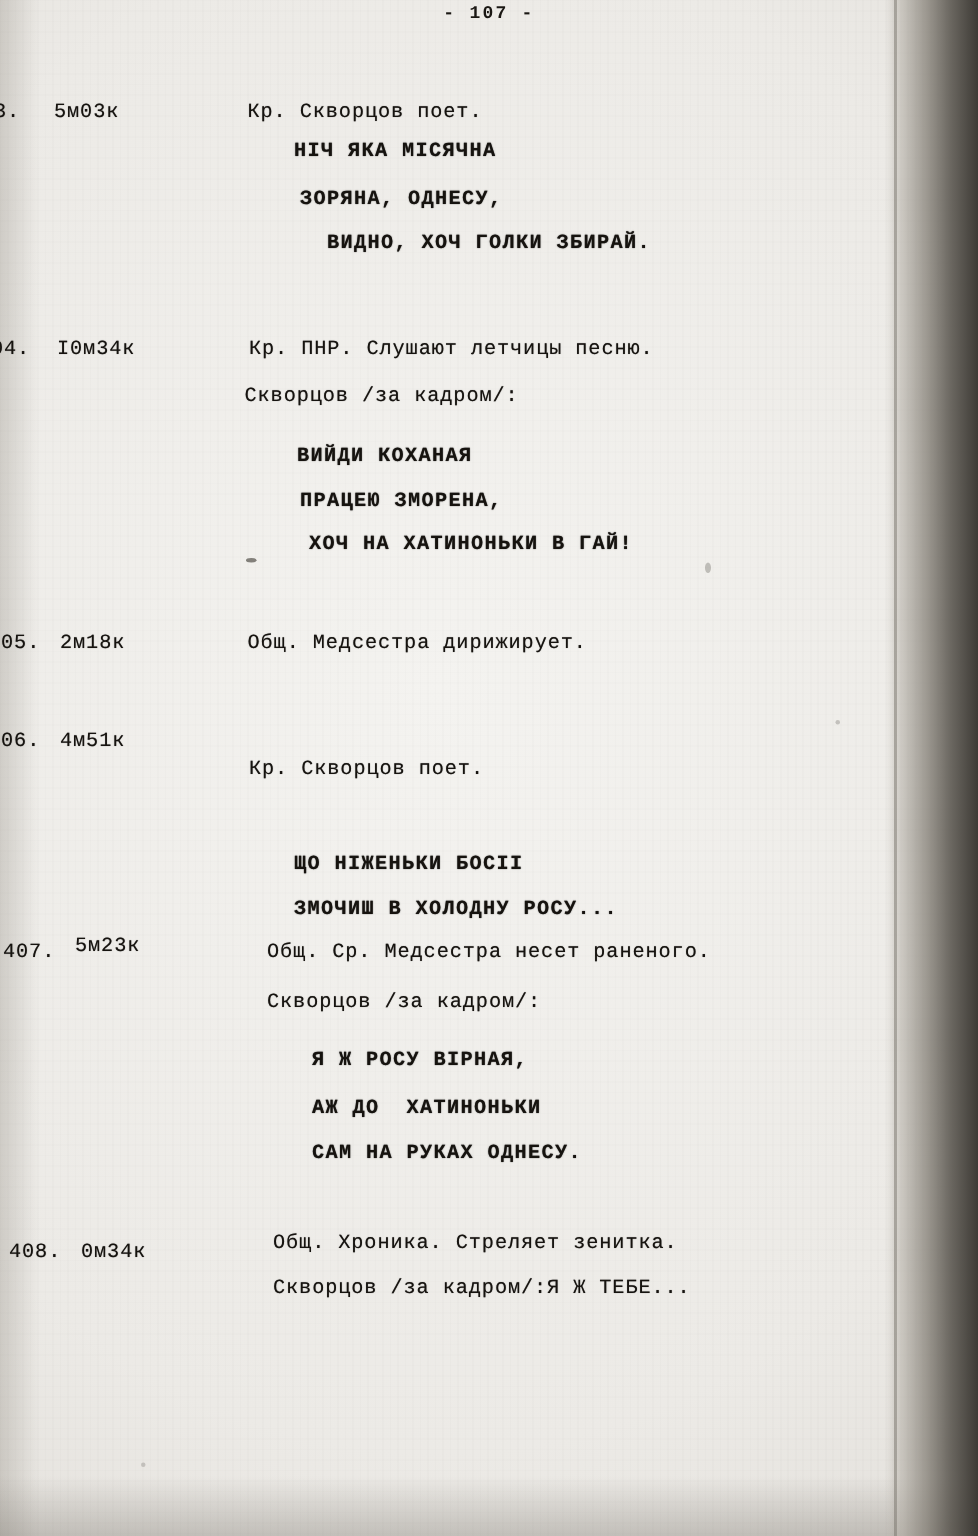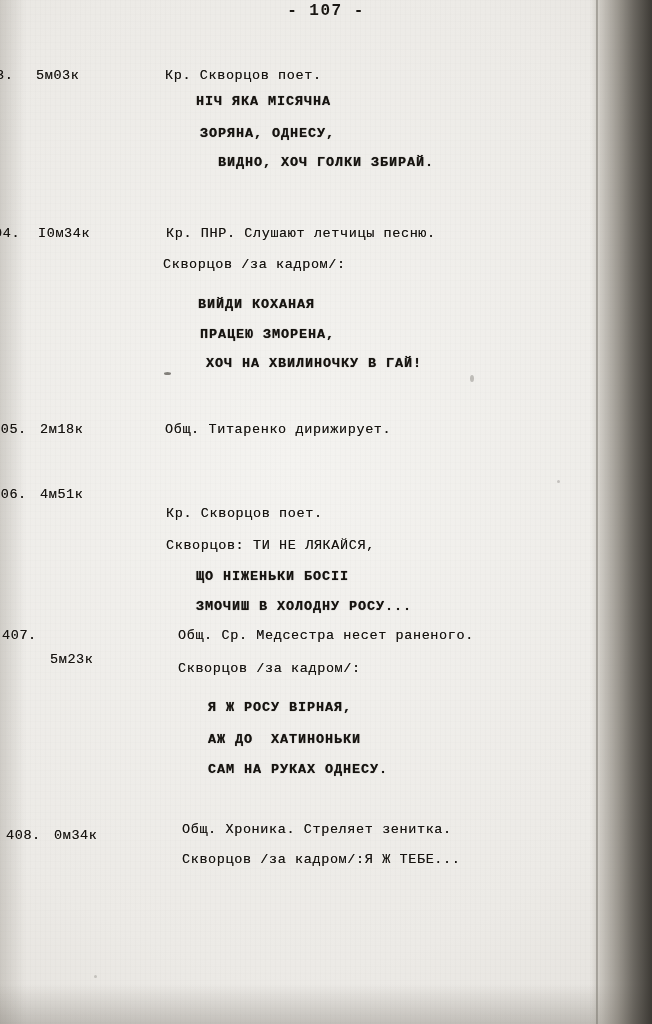--- a/index.html
+++ b/index.html
@@ -88,21 +88,21 @@
     letter-spacing: 0.9px;
     text-shadow: 0 0 0.8px rgba(0,0,0,0.75);
   }
 
   #page-number {
     position: absolute;
     top: 2px;
     left: 0;
     width: 652px;
     text-align: center;
-    font-size: 16px;
+    font-size: 12px;
     letter-spacing: 1.5px;
     color: #1a1713;
     font-family: "Liberation Mono", "DejaVu Sans Mono", monospace;
     font-weight: bold;
   }
 
   
   .speck {
     position: absolute;
     background: rgba(40,36,30,0.55);
@@ -127,35 +127,34 @@
   <div class="tw bold" style="left:196px; top:94px;text-align:center;">НІЧ ЯКА МІСЯЧНА</div>
   <div class="tw bold" style="left:200px; top:126px;">ЗОРЯНА, ОДНЕСУ,</div>
   <div class="tw bold" style="left:202px; top:155px;padding-left:16px;">ВИДНО, ХОЧ ГОЛКИ ЗБИРАЙ.</div>
 
   <div class="tw" style="left:-6px; top:226px;">04.</div>
   <div class="tw" style="left:38px; top:226px;">I0м34к</div>
   <div class="tw" style="left:166px; top:226px;">Кр. ПНР. Слушают летчицы песню.</div>
   <div class="tw" style="left:163px; top:257px;">Скворцов /за кадром/:</div>
   <div class="tw bold" style="left:198px; top:297px;">ВИЙДИ КОХАНАЯ</div>
   <div class="tw bold" style="left:200px; top:327px;">ПРАЦЕЮ ЗМОРЕНА,</div>
-  <div class="tw bold" style="left:206px; top:356px;">ХОЧ НА ХВИЛИНОЧКУ В ГАЙ!</div>
+  <div class="tw bold" style="left:206px; top:356px;">ХОЧ НА ХАТИНОНЬКИ В ГАЙ!</div>
 
   <div class="tw" style="left:-8px; top:422px;">405.</div>
   <div class="tw" style="left:40px; top:422px;">2м18к</div>
-  <div class="tw" style="left:165px; top:422px;">Общ. Титаренко дирижирует.</div>
+  <div class="tw" style="left:165px; top:422px;">Общ. Медсестра дирижирует.</div>
 
   <div class="tw" style="left:-8px; top:487px;">406.</div>
   <div class="tw" style="left:40px; top:487px;">4м51к</div>
   <div class="tw" style="left:166px; top:506px;">Кр. Скворцов поет.</div>
-  <div class="tw" style="left:166px; top:538px;">Скворцов: ТИ НЕ ЛЯКАЙСЯ,</div>
   <div class="tw bold" style="left:196px; top:569px;">ЩО НІЖЕНЬКИ БОСІІ</div>
   <div class="tw bold" style="left:196px; top:599px;">ЗМОЧИШ В ХОЛОДНУ РОСУ...</div>
 
   <div class="tw" style="left:2px; top:628px;">407.</div>
-  <div class="tw" style="left:50px; top:652px;">5м23к</div>
+  <div class="tw" style="left:50px; top:624px;">5м23к</div>
   <div class="tw" style="left:178px; top:628px;">Общ. Ср. Медсестра несет раненого.</div>
   <div class="tw" style="left:178px; top:661px;">Скворцов /за кадром/:</div>
   <div class="tw bold" style="left:208px; top:700px;">Я Ж РОСУ ВІРНАЯ,</div>
   <div class="tw bold" style="left:208px; top:732px;">АЖ ДО  ХАТИНОНЬКИ</div>
   <div class="tw bold" style="left:208px; top:762px;">САМ НА РУКАХ ОДНЕСУ.</div>
 
   <div class="tw" style="left:6px; top:828px;">408.</div>
   <div class="tw" style="left:54px; top:828px;">0м34к</div>
   <div class="tw" style="left:182px; top:822px;">Общ. Хроника. Стреляет зенитка.</div>
   <div class="tw" style="left:182px; top:852px;">Скворцов /за кадром/:Я Ж ТЕБЕ...</div>

